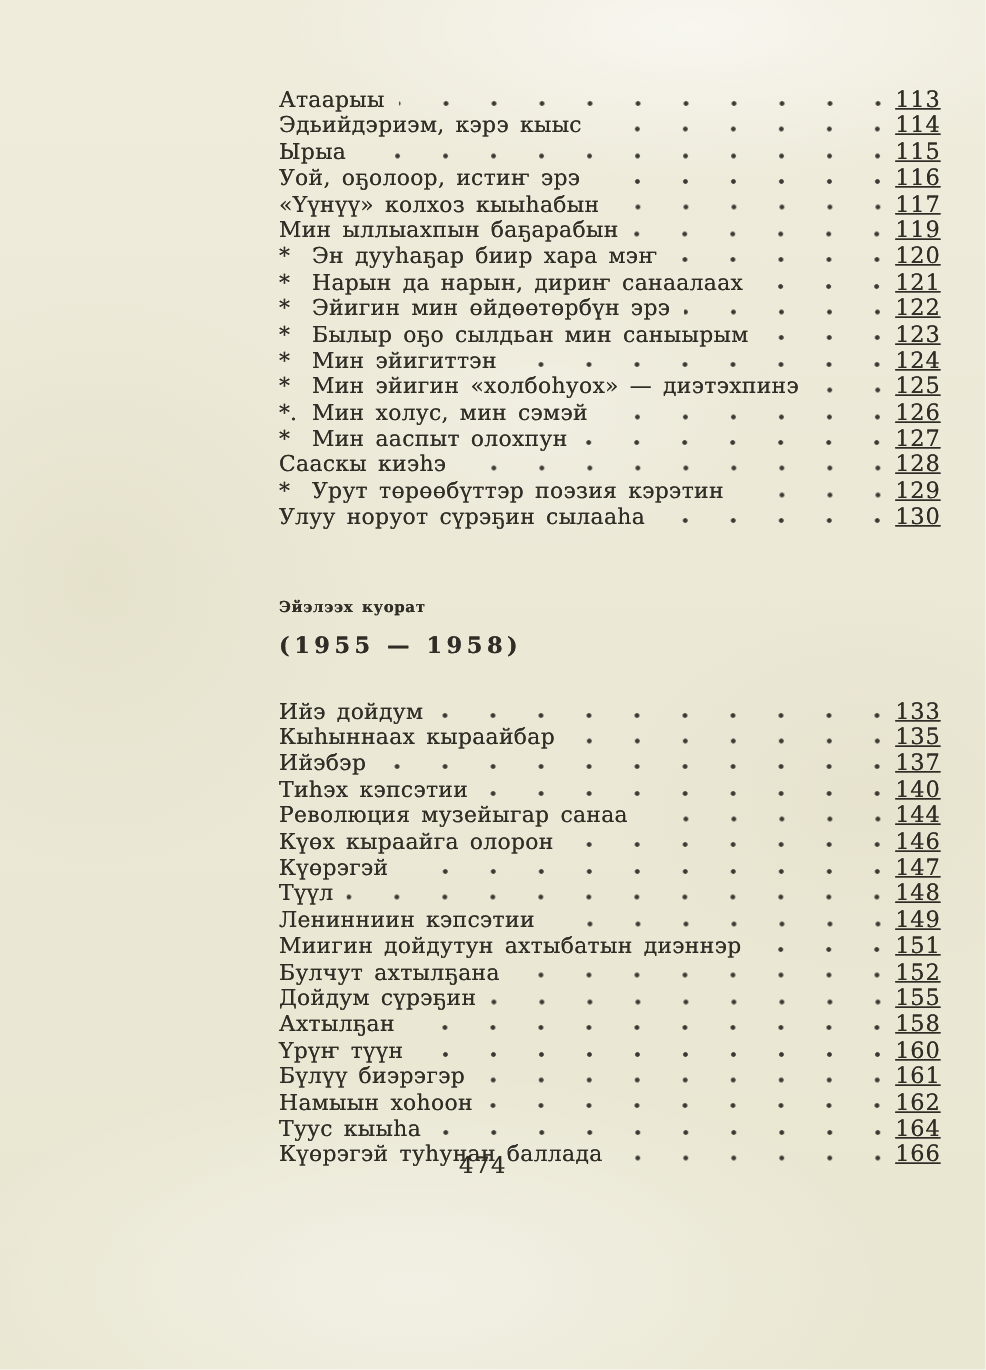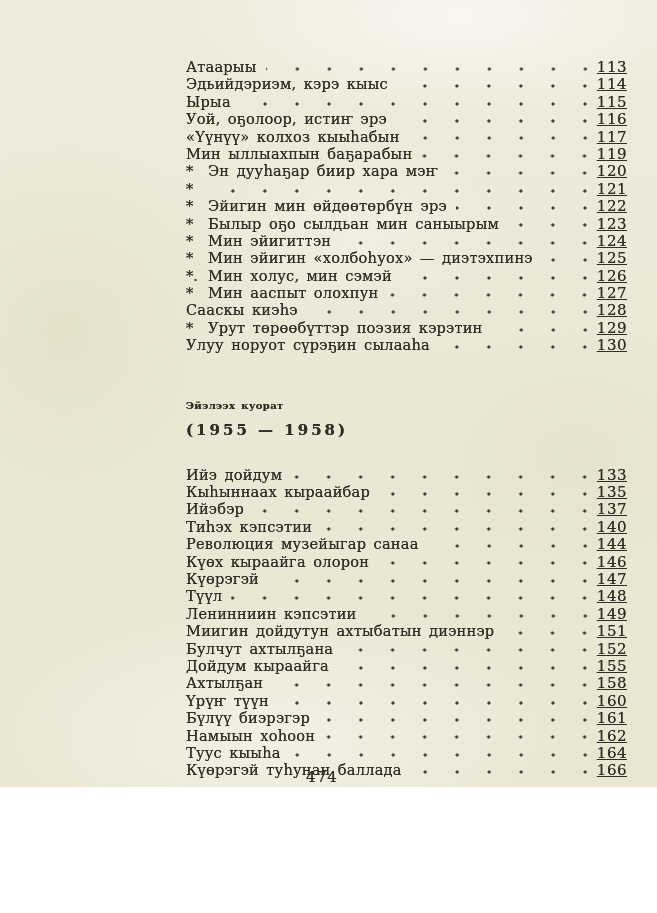--- a/index.html
+++ b/index.html
@@ -3,21 +3,21 @@
 <meta charset="utf-8">
 <style>
   html,body { margin:0; padding:0; }
   body {
     width:657px; height:913px;
     font-family:"DejaVu Serif","Liberation Serif",serif;
     overflow:hidden;
   }
   .page {
     position:relative;
-    width:657px; height:787px;
+    width:657px; height:913px;
     color:#2f2d26;
     background:
       radial-gradient(ellipse 420px 160px at 70% 2%, rgba(255,255,255,.55), transparent 65%),
       radial-gradient(ellipse 520px 240px at 42% 94%, rgba(255,255,255,.42), transparent 62%),
       radial-gradient(ellipse 300px 320px at 10% 42%, rgba(219,215,186,.38), transparent 60%),
       radial-gradient(ellipse 280px 220px at 88% 58%, rgba(221,217,192,.32), transparent 60%),
       radial-gradient(ellipse 240px 160px at 55% 30%, rgba(255,255,255,.25), transparent 60%),
       linear-gradient(180deg,#efecdc 0%,#ebe8d6 45%,#e9e6d1 100%);
   }
   .content {
@@ -142,20 +142,21 @@
 
   <div class="row">
     <span class="star">*</span>
     <span class="title">Эн дууһаҕар биир хара мэҥ</span>
     <span class="leader"></span>
     <span class="pagenum">120</span>
   </div>
 
   <div class="row">
     <span class="star">*</span>
+    <span class="title">Нарын да нарын, дириҥ санаалаах</span>
     <span class="leader"></span>
     <span class="pagenum">121</span>
   </div>
 
   <div class="row">
     <span class="star">*</span>
     <span class="title">Эйигин мин өйдөөтөрбүн эрэ</span>
     <span class="leader"></span>
     <span class="pagenum">122</span>
   </div>
@@ -294,21 +295,21 @@
 
   <div class="row">
 
     <span class="title">Булчут ахтылҕана</span>
     <span class="leader"></span>
     <span class="pagenum">152</span>
   </div>
 
   <div class="row">
 
-    <span class="title">Дойдум кыраайга</span>
+    <span class="title">Дойдум сүрэҕин</span>
     <span class="leader"></span>
     <span class="pagenum">155</span>
   </div>
 
   <div class="row">
 
     <span class="title">Ахтылҕан</span>
     <span class="leader"></span>
     <span class="pagenum">158</span>
   </div>

